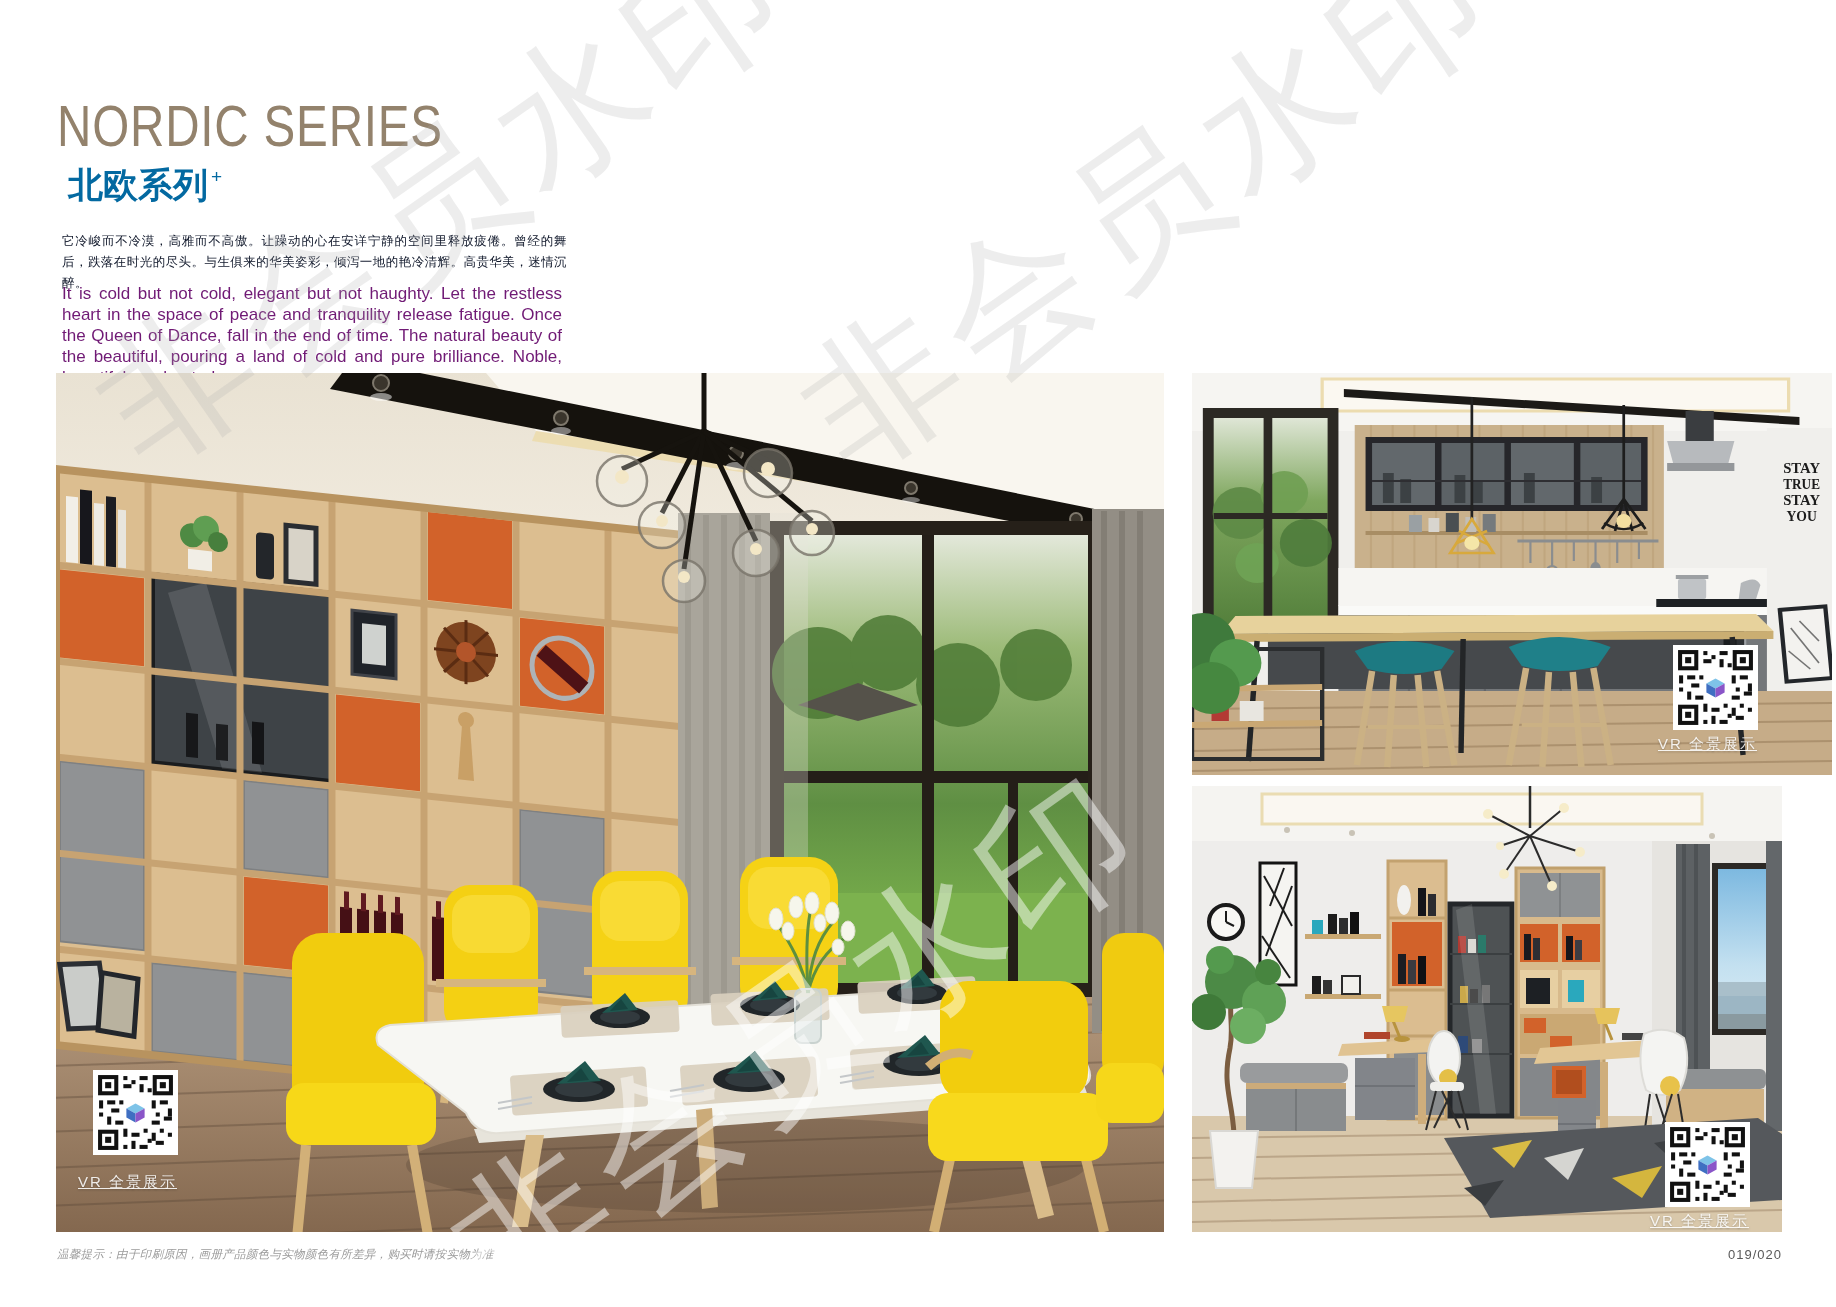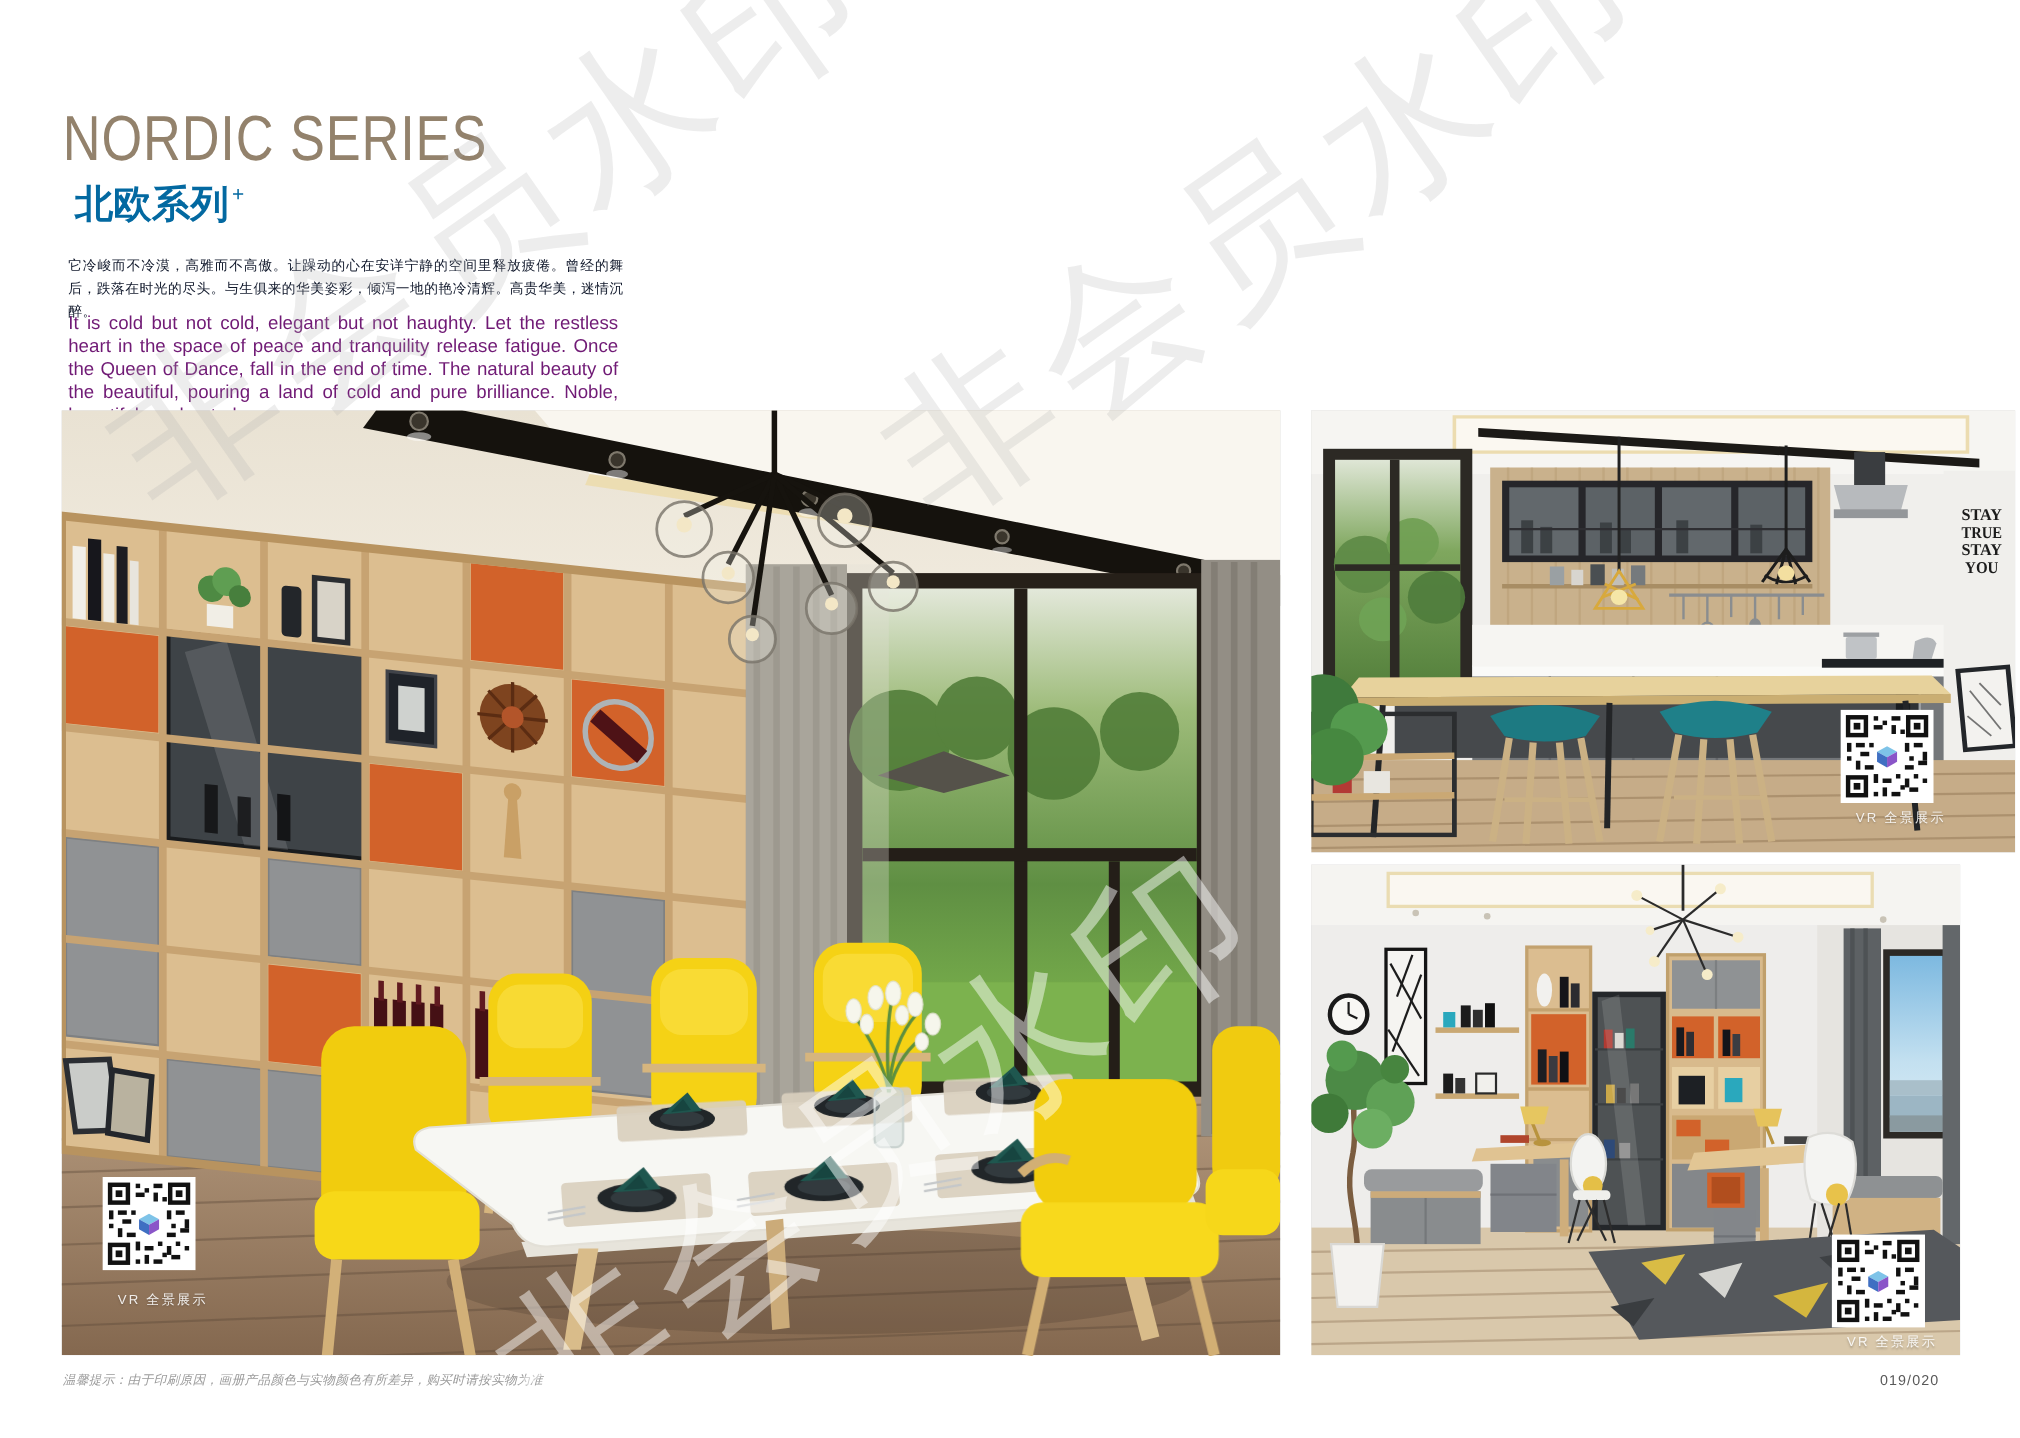--- a/index.html
+++ b/index.html
@@ -10,32 +10,32 @@
             color:#93826c;letter-spacing:1px;transform:scaleX(.82);transform-origin:left top;
             white-space:nowrap;}
   .title-zh{position:absolute;left:68px;top:162px;font-size:35px;font-weight:600;color:#0369a1;}
   .title-zh sup{font-size:19px;font-weight:400;vertical-align:14px;margin-left:3px;}
   .desc-zh{position:absolute;left:62px;top:231px;width:505px;font-size:12.5px;line-height:21px;
            color:#0f172a;text-align:justify;letter-spacing:.4px;}
   .desc-en{position:absolute;left:62px;top:283px;width:500px;font-size:17px;line-height:21px;
            color:#701a75;text-align:justify;}
   
   .footer-note{position:absolute;left:57px;top:1247px;font-size:11.5px;color:#9b9b9b;letter-spacing:.3px;font-style:italic;}
-  .page-number{position:absolute;left:1690px;top:1247px;width:92px;text-align:center;
+  .page-number{position:absolute;left:1690px;top:1247px;width:92px;text-align:right;
                font-size:13px;color:#595959;letter-spacing:1px;}
   
   .photo{position:absolute;overflow:hidden;background:#ddd;}
   .photo svg.scene{display:block;width:100%;height:100%;}
   #photo-dining{left:56px;top:373px;width:1108px;height:859px;}
   #photo-kitchen{left:1192px;top:373px;width:640px;height:402px;}
   #photo-study{left:1192px;top:786px;width:590px;height:446px;}
   
   .qr-code{position:absolute;display:block;}
-  .vr-label{position:absolute;width:140px;text-align:center;font-size:12px;color:rgba(255,255,255,.88);
-            letter-spacing:2px;text-shadow:0 1px 2px rgba(0,0,0,.25);white-space:nowrap;}
+  .vr-label{position:absolute;width:140px;text-align:left;font-size:15px;color:rgba(255,255,255,.88);
+            letter-spacing:2px;text-shadow:0 1px 2px rgba(0,0,0,.25);white-space:nowrap;text-decoration:underline;}
   
   .wm{position:absolute;font-size:150px;font-weight:500;letter-spacing:10px;white-space:nowrap;
       transform:translate(-50%,-50%) rotate(-35deg);z-index:40;pointer-events:none;}
   .wm-gray{color:rgba(175,175,175,.22);}
   .wm-white{color:rgba(255,255,255,.48);}
 </style>
 </head>
 <body>
 
 <div class="page">

